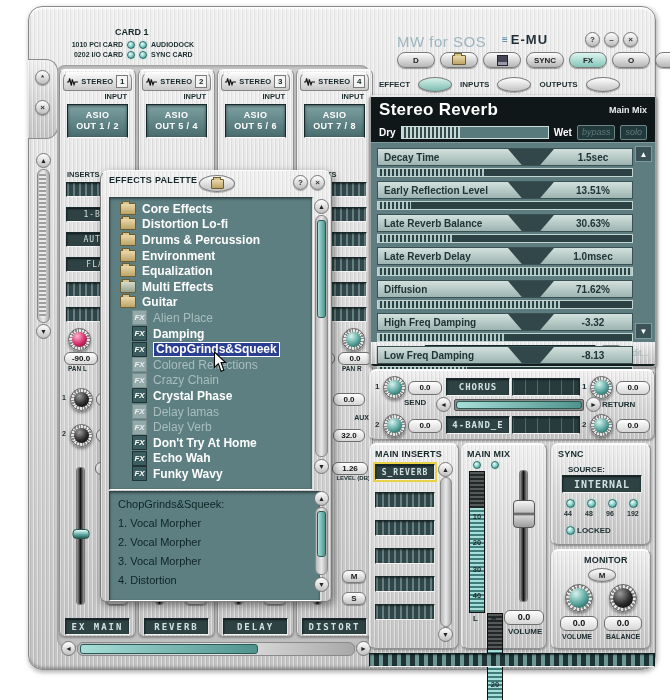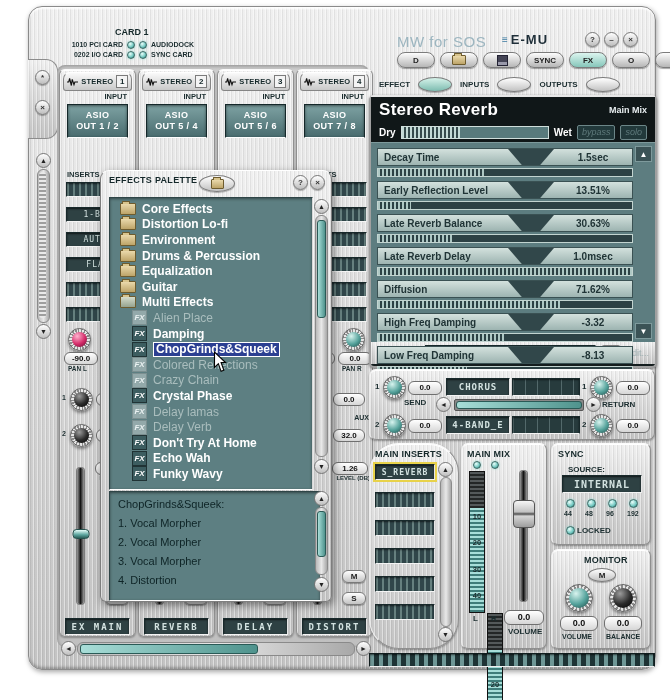--- a/index.html
+++ b/index.html
@@ -601,21 +601,21 @@
         </div>
       <span class="smalllab abs" style="left:34px;top:28px;">SEND</span>
       <div class="scrollcirc abs" style="left:66px;top:27px;">◄</div>
       <div class="abs" style="left:84px;top:29px;width:128px;height:10px;border:1px solid #555;background:#888;border-radius:2px;">
         <div class="tealthumb abs" style="left:1px;top:1px;right:1px;height:6px;"></div>
       </div>
       <div class="scrollcirc abs" style="left:216px;top:27px;">►</div>
       <span class="smalllab abs" style="left:232px;top:30px;">RETURN</span>
     </div>
 
-    <div class="abs gpanel metal" style="left:340px;top:436px;width:88px;height:204px;border-radius:30px;">
+    <div class="abs gpanel metal" style="left:340px;top:436px;width:88px;height:204px;">
       <span class="gtitle abs" style="left:5px;top:5px;">MAIN INSERTS</span>
       <div id="mi-slots">
           <div class="abs lcd" style="left:5px;top:20px;width:58px;height:14px;display:flex;align-items:center;justify-content:center;font-size:8px;font-weight:bold;letter-spacing:1px;outline:2px solid #e8d24a;">
             <span>S_REVERB</span>
           </div>
           <div class="abs striped" style="left:5px;top:48px;width:58px;height:14px;"></div>
           <div class="abs striped" style="left:5px;top:76px;width:58px;height:14px;"></div>
           <div class="abs striped" style="left:5px;top:104px;width:58px;height:14px;"></div>
           <div class="abs striped" style="left:5px;top:132px;width:58px;height:14px;"></div>
           <div class="abs striped" style="left:5px;top:160px;width:58px;height:14px;"></div>
@@ -702,37 +702,37 @@
         <div class="prow">
           <span class="folder-ic"></span>
           <span class="ftext">Core Effects</span>
         </div>
         <div class="prow">
           <span class="folder-ic"></span>
           <span class="ftext">Distortion Lo-fi</span>
         </div>
         <div class="prow">
           <span class="folder-ic"></span>
-          <span class="ftext">Environment</span>
+          <span class="ftext">Drums &amp; Percussion</span>
         </div>
         <div class="prow">
           <span class="folder-ic"></span>
-          <span class="ftext">Drums &amp; Percussion</span>
+          <span class="ftext">Environment</span>
         </div>
         <div class="prow">
           <span class="folder-ic"></span>
           <span class="ftext">Equalization</span>
         </div>
         <div class="prow">
+          <span class="folder-ic open"></span>
+          <span class="ftext">Multi Effects</span>
+        </div>
+        <div class="prow">
           <span class="folder-ic"></span>
           <span class="ftext">Guitar</span>
-        </div>
-        <div class="prow">
-          <span class="folder-ic open"></span>
-          <span class="ftext">Multi Effects</span>
         </div>
         <div class="prow prow-i disabled">
           <span class="fxi disabled">FX</span>
           <span class="itext">Alien Place</span>
         </div>
         <div class="prow prow-i normal">
           <span class="fxi normal">FX</span>
           <span class="itext">Damping</span>
         </div>
         <div class="prow prow-i selected">

